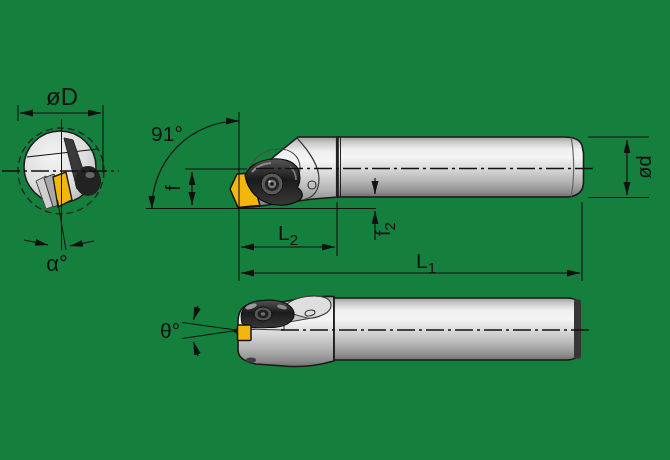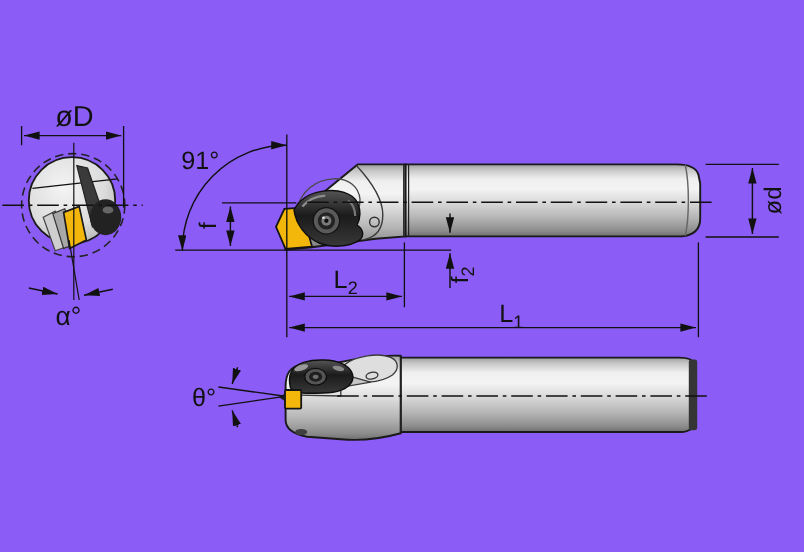--- a/index.html
+++ b/index.html
@@ -1,17 +1,17 @@
 <!DOCTYPE html>
 <html><head>
 <meta charset="utf-8">
 <title>Tool drawing</title>
 <style>
   html,body{margin:0;padding:0;background:#fff;}
-  .stage{position:relative;width:670px;height:460px;background:#8b5cf6;overflow:hidden;
+  .stage{position:relative;width:670px;height:460px;background:#15803d;overflow:hidden;
          font-family:"Liberation Sans", sans-serif;}
   svg{display:block;}
   text{font-family:"Liberation Sans", sans-serif;fill:#111;}
   .dimtxt{font-size:21px;}
   .dimtxt-big{font-size:24px;}
   .sub{font-size:15px;}
   .thin{stroke:#111;stroke-width:1.1;fill:none;}
   .edge{stroke:#1a1a1a;stroke-width:1.6;}
   .cl{stroke:#111;stroke-width:1.3;fill:none;stroke-dasharray:18 4 3 4;}
   .dim{stroke:#111;stroke-width:1.2;fill:none;}

